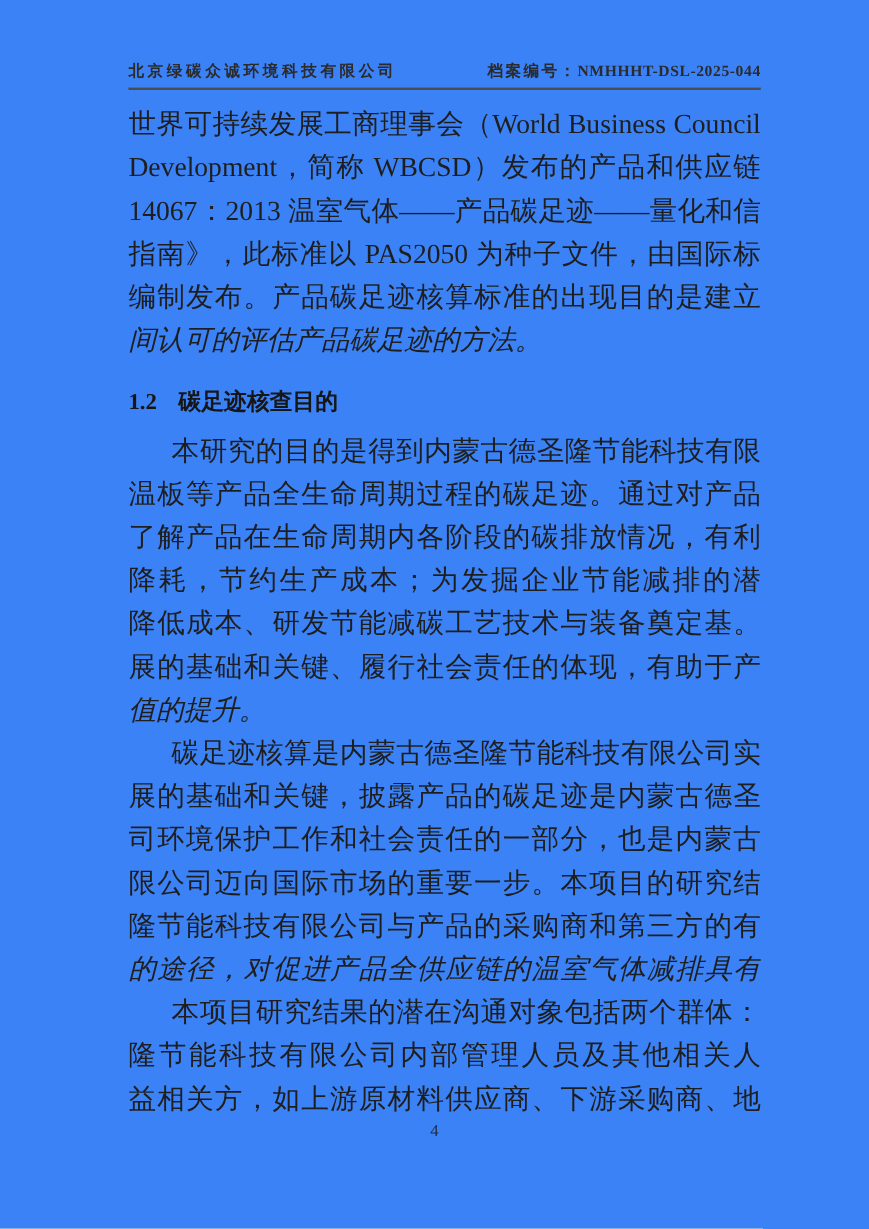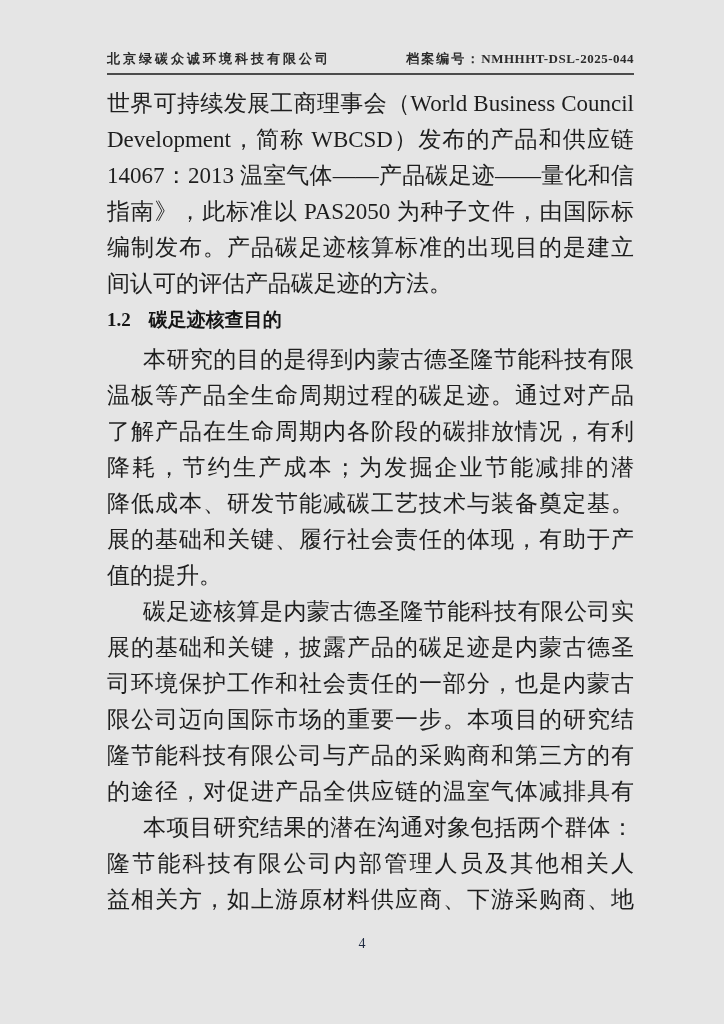--- a/index.html
+++ b/index.html
@@ -4,21 +4,21 @@
 <style>
   html, body {
     margin: 0;
     padding: 0;
     background: #ffffff;
   }
   .page {
     position: relative;
     width: 724px;
     height: 1024px;
-    background: #e5e5e5;
+    background: #3b82f6;
     overflow: hidden;
     font-family: "Liberation Serif", "DejaVu Serif", serif;
     color: #1e1e1e;
   }
   
   .header {
     position: absolute;
     left: 107px;
     width: 527px;
     top: 50px;
@@ -44,25 +44,25 @@
   }
   .line {
     height: 36px;
     line-height: 36px;
     font-size: 23px;
     text-align: justify;
     text-align-last: justify;
     overflow: hidden;
   }
   .line.indent { text-indent: 36px; }
-  .line.last { text-align-last: left; }
+  .line.last { text-align-last: left; font-style: italic; }
   .section-heading {
     height: 36px;
     line-height: 36px;
-    margin: 0 0 4px 0;
+    margin: 16px 0 4px 0;
     font-size: 19px;
     font-weight: bold;
     color: #161616;
   }
   .section-heading .sec-num { margin-right: 18px; }
   
   .footer {
     position: absolute;
     left: 0;
     width: 724px;

